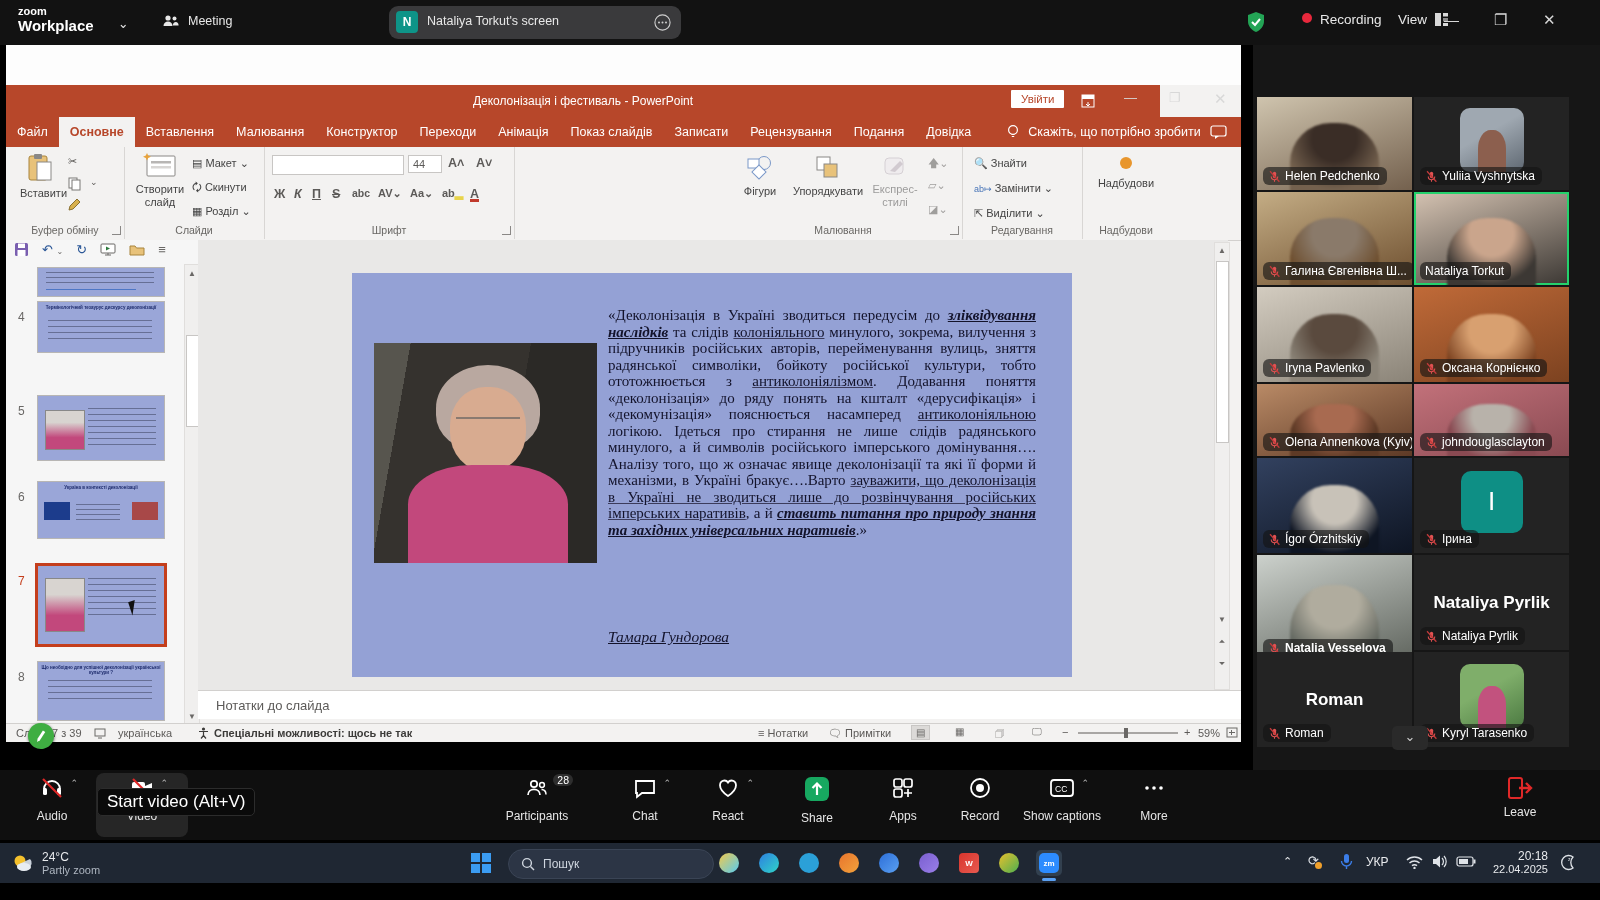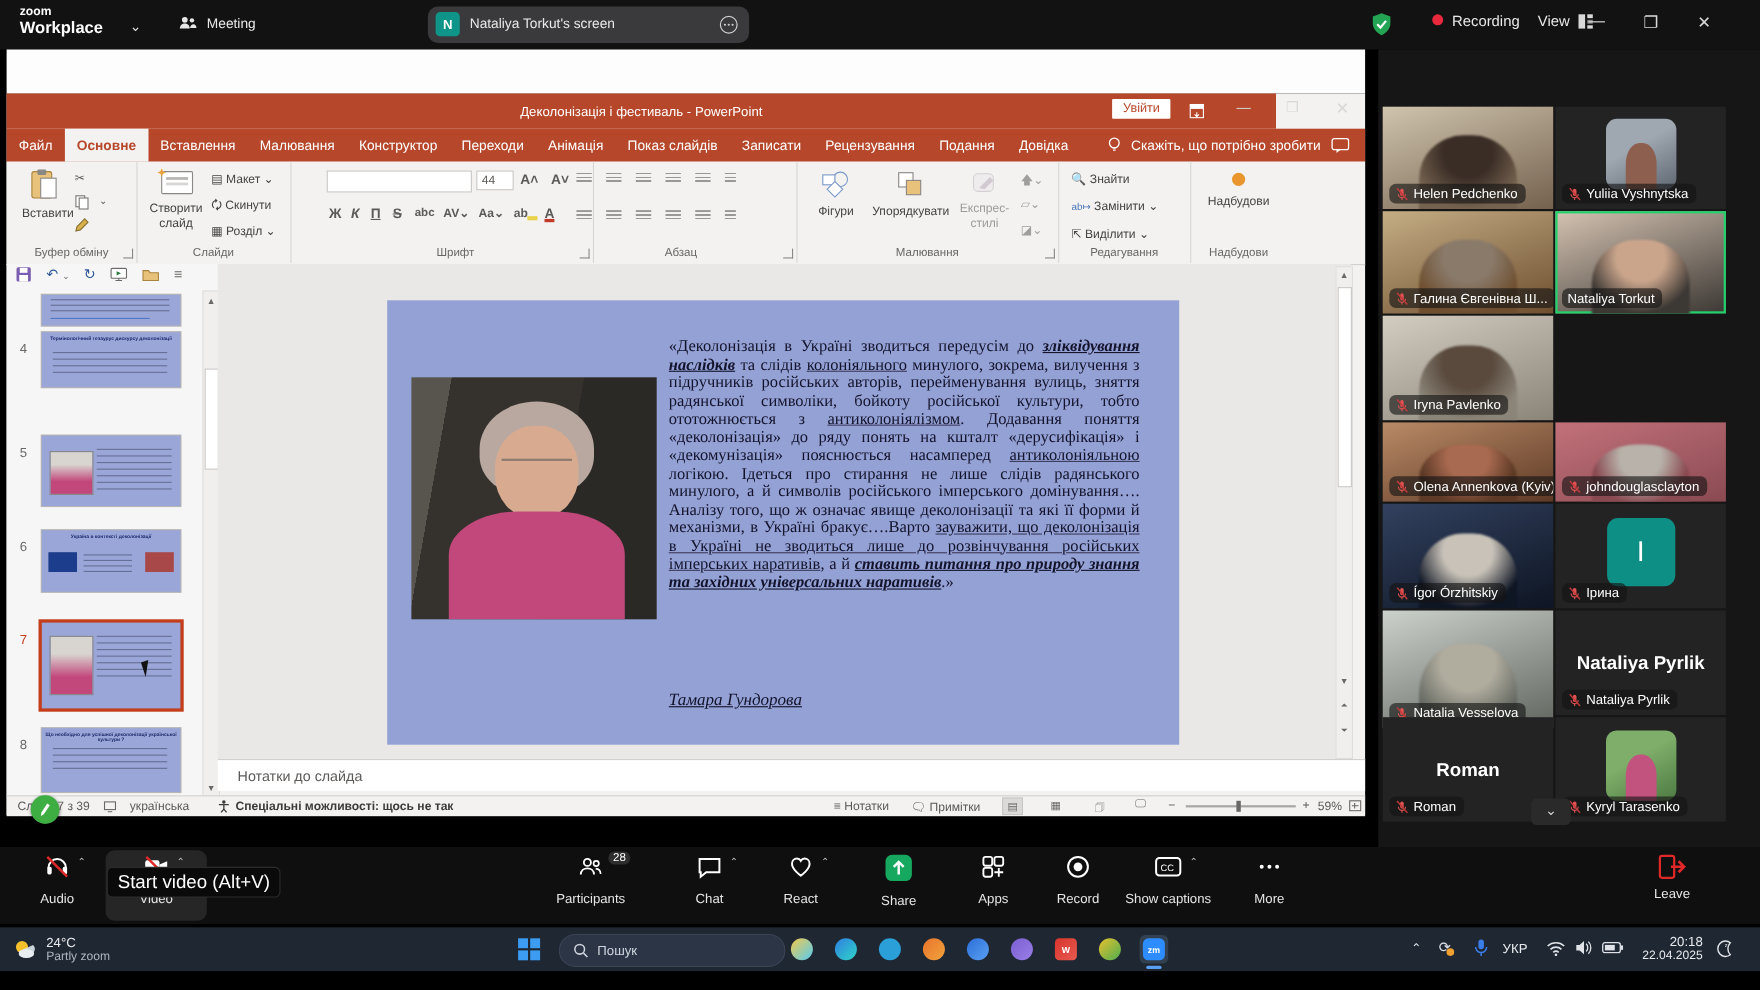--- a/index.html
+++ b/index.html
@@ -218,21 +218,21 @@
               <path d="M4 0l1.2 2.6L8 3.8 5.2 5 4 7.6 2.8 5 0 3.8l2.8-1.2z" fill="#e8a33c"></path>
             </svg>
           <div class="rbtn">Створити слайд</div>
         </div>
         <div class="abs rbtn" style="left:68px;top:10px;">▤ <span>Макет ⌄</span></div>
         <div class="abs rbtn" style="left:68px;top:34px;">🗘 <span>Скинути</span></div>
         <div class="abs rbtn" style="left:68px;top:58px;">▦ <span>Розділ ⌄</span></div>
         <div class="rg-label">Слайди</div>
       </div>
 
-      <div class="rgroup" style="left:258px;width:250px;margin-left:25px;">
+      <div class="rgroup" style="left:258px;width:250px;">
         <div class="abs combo" style="left:8px;top:8px;width:130px;"></div>
         <div class="abs combo" style="left:144px;top:8px;width:34px;color:#5c5a58;font-size:11px;padding:2px 0 0 4px;box-sizing:border-box;">44</div>
         <div class="abs fmt" style="left:184px;top:9px;">A˄</div>
         <div class="abs fmt" style="left:212px;top:9px;">A˅</div>
         <div class="abs fmt" style="left:10px;top:40px;">Ж</div>
         <div class="abs fmt" style="left:30px;top:40px;font-style:italic;">К</div>
         <div class="abs fmt" style="left:48px;top:40px;text-decoration:underline;">П</div>
         <div class="abs fmt" style="left:68px;top:40px;text-decoration:line-through;">S</div>
         <div class="abs fmt" style="left:88px;top:40px;font-size:10.5px;">abc</div>
         <div class="abs fmt" style="left:114px;top:40px;font-size:11px;">AV⌄</div>
@@ -240,40 +240,20 @@
         <div class="abs" style="left:178px;top:40px;">
             <div class="fmt" style="font-size:11px;">ab<span style="color:#e8d44c;">▂</span></div>
           </div>
         <div class="abs" style="left:206px;top:40px;">
             <div class="fmt">A<span style="display:block;height:3px;background:#c0392b;margin-top:-2px;"></span></div>
           </div>
         <div class="rg-label">Шрифт</div>
         <div class="launcher"></div>
       </div>
 
-      <div class="rgroup" style="left:508px;width:210px;">
-        <div class="abs" style="left:10px;top:10px;display:flex;gap:13px;">
-          <div class="linesicon"></div>
-          <div class="linesicon"></div>
-          <div class="linesicon"></div>
-          <div class="linesicon"></div>
-          <div class="linesicon"></div>
-          <div class="linesicon" style="width:10px;"></div>
-        </div>
-        <div class="abs" style="left:10px;top:44px;display:flex;gap:13px;">
-          <div class="linesicon"></div>
-          <div class="linesicon"></div>
-          <div class="linesicon"></div>
-          <div class="linesicon"></div>
-          <div class="linesicon"></div>
-          <div class="linesicon" style="width:10px;"></div>
-        </div>
-        <div class="rg-label">Абзац</div>
-        <div class="launcher"></div>
-      </div>
 
       <div class="rgroup" style="left:718px;width:238px;">
         <div class="abs" style="left:10px;top:8px;width:52px;text-align:center;">
           <svg width="30" height="26" viewBox="0 0 30 26">
               <circle cx="19" cy="8" r="6.5" fill="none" stroke="#7a98c8"></circle>
               <rect x="3" y="4" width="11" height="9" fill="#fff" stroke="#7a98c8"></rect>
               <rect x="9" y="12" width="10" height="10" fill="#fff" stroke="#7a98c8" transform="rotate(45 14 17)"></rect>
             </svg>
           <div class="rbtn">Фігури</div>
         </div>
@@ -507,20 +487,31 @@
         <div class="vperson" style="background: radial-gradient(circle at 50% 18%, rgb(90, 74, 62) 0px, rgb(90, 74, 62) 26%, rgb(139, 132, 120) 60%);"></div>
         <div class="nlabel">
           <svg width="13" height="13" viewBox="0 0 16 16">
             <path d="M8 2a2 2 0 0 1 2 2v4a2 2 0 1 1-4 0V4a2 2 0 0 1 2-2z" fill="#e05252"></path>
             <path d="M4 8a4 4 0 0 0 8 0M8 12v2.5" stroke="#e05252" fill="none" stroke-width="1.3"></path>
             <path d="M2.5 1.5l11.5 13" stroke="#c03a3a" stroke-width="1.6"></path>
           </svg>
           <span>Iryna Pavlenko</span>
         </div>
       </div>
+      <div class="tile" style="left: 161px; top: 242px; width: 155px; height: 95px; background: linear-gradient(160deg, rgb(192, 106, 56) 0%, rgb(124, 66, 32) 100%);">
+        <div class="vperson" style="background: radial-gradient(circle at 50% 18%, rgb(216, 160, 112) 0px, rgb(216, 160, 112) 26%, rgb(124, 66, 32) 60%);"></div>
+        <div class="nlabel">
+          <svg width="13" height="13" viewBox="0 0 16 16">
+            <path d="M8 2a2 2 0 0 1 2 2v4a2 2 0 1 1-4 0V4a2 2 0 0 1 2-2z" fill="#e05252"></path>
+            <path d="M4 8a4 4 0 0 0 8 0M8 12v2.5" stroke="#e05252" fill="none" stroke-width="1.3"></path>
+            <path d="M2.5 1.5l11.5 13" stroke="#c03a3a" stroke-width="1.6"></path>
+          </svg>
+          <span>Оксана Корнієнко</span>
+        </div>
+      </div>
       <div class="tile" style="left: 4px; top: 339px; width: 155px; height: 72px; background: linear-gradient(160deg, rgb(185, 138, 102) 0%, rgb(94, 58, 38) 100%);">
         <div class="vperson" style="background: radial-gradient(circle at 50% 18%, rgb(168, 106, 80) 0px, rgb(168, 106, 80) 26%, rgb(94, 58, 38) 60%);"></div>
         <div class="nlabel">
           <svg width="13" height="13" viewBox="0 0 16 16">
             <path d="M8 2a2 2 0 0 1 2 2v4a2 2 0 1 1-4 0V4a2 2 0 0 1 2-2z" fill="#e05252"></path>
             <path d="M4 8a4 4 0 0 0 8 0M8 12v2.5" stroke="#e05252" fill="none" stroke-width="1.3"></path>
             <path d="M2.5 1.5l11.5 13" stroke="#c03a3a" stroke-width="1.6"></path>
           </svg>
           <span>Olena Annenkova (Kyiv)</span>
         </div>
@@ -551,21 +542,21 @@
         <div class="sq-avatar" style="width: 62px; height: 62px; background: rgb(14, 143, 133); color: rgb(255, 255, 255); display: flex; align-items: center; justify-content: center; font-size: 26px;">I</div>
         <div class="nlabel">
           <svg width="13" height="13" viewBox="0 0 16 16">
             <path d="M8 2a2 2 0 0 1 2 2v4a2 2 0 1 1-4 0V4a2 2 0 0 1 2-2z" fill="#e05252"></path>
             <path d="M4 8a4 4 0 0 0 8 0M8 12v2.5" stroke="#e05252" fill="none" stroke-width="1.3"></path>
             <path d="M2.5 1.5l11.5 13" stroke="#c03a3a" stroke-width="1.6"></path>
           </svg>
           <span>Ірина</span>
         </div>
       </div>
-      <div class="tile" style="left: 4px; top: 510px; width: 155px; height: 107px; background: linear-gradient(160deg, rgb(204, 209, 204) 0%, rgb(96, 101, 94) 100%);">
+      <div class="tile" style="left: 4px; top: 510px; width: 155px; height: 107px; background: linear-gradient(160deg, rgb(204, 209, 204) 0%, rgb(96, 101, 94) 100%); font-weight: bold;">
         <div class="vperson" style="background: radial-gradient(circle at 50% 18%, rgb(176, 172, 158) 0px, rgb(176, 172, 158) 26%, rgb(96, 101, 94) 60%);"></div>
         <div class="nlabel">
           <svg width="13" height="13" viewBox="0 0 16 16">
             <path d="M8 2a2 2 0 0 1 2 2v4a2 2 0 1 1-4 0V4a2 2 0 0 1 2-2z" fill="#e05252"></path>
             <path d="M4 8a4 4 0 0 0 8 0M8 12v2.5" stroke="#e05252" fill="none" stroke-width="1.3"></path>
             <path d="M2.5 1.5l11.5 13" stroke="#c03a3a" stroke-width="1.6"></path>
           </svg>
           <span>Natalia Vesselova</span>
         </div>
       </div>

